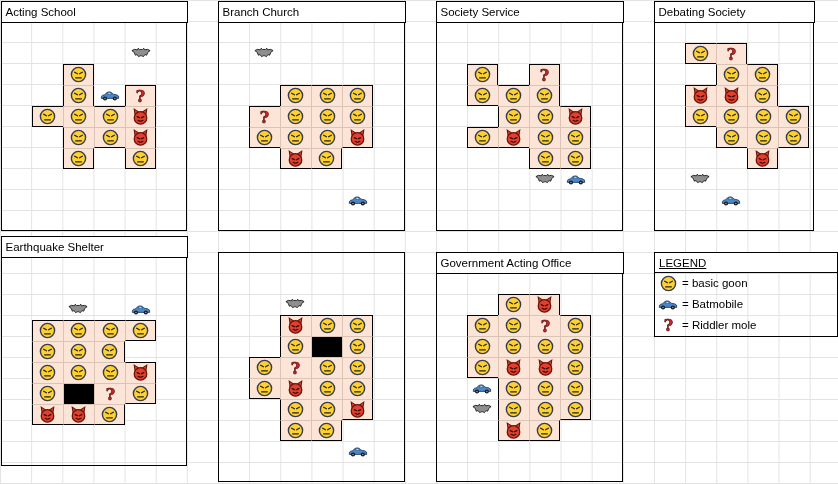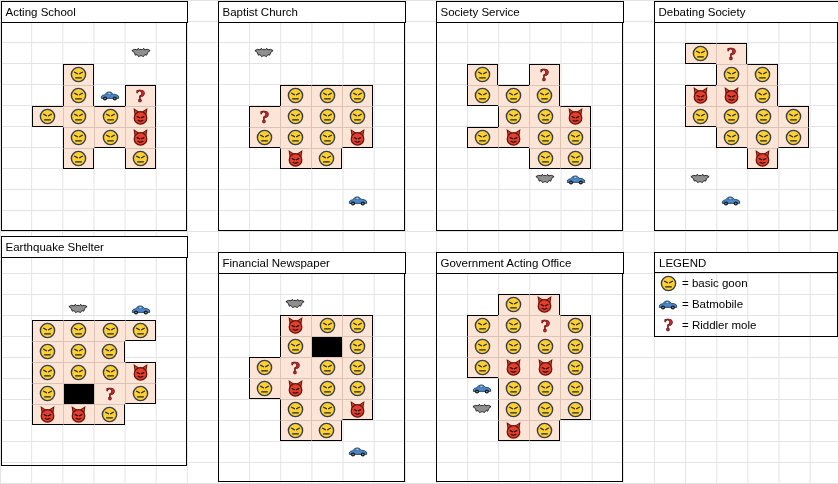--- a/index.html
+++ b/index.html
@@ -16,21 +16,21 @@
     position:absolute;left:-1.5px;top:-1.5px;right:-1.5px;height:22px;box-sizing:border-box;
     border:1.5px solid #000;background:#fff;display:flex;align-items:center;
     padding-left:4px;font-size:11.5px;color:#000;z-index:3;white-space:nowrap;
   }
   .cell{position:absolute;box-sizing:border-box;display:flex;align-items:center;justify-content:center;z-index:1;}
   .cell .occ{display:flex;align-items:center;justify-content:center;line-height:0;}
   .ficon{position:absolute;box-sizing:border-box;display:flex;align-items:center;justify-content:center;z-index:2;line-height:0;}
   .legend{position:absolute;left:654px;top:252px;width:184px;}
   .legend-title{
     height:21px;box-sizing:border-box;border:1.5px solid #000;background:#fff;
-    display:flex;align-items:center;padding-left:4px;font-size:11.5px;color:#000;
+    display:flex;align-items:center;padding-left:4px;font-size:11.5px;color:#000;text-decoration:underline;
   }
   .legend-box{box-sizing:border-box;border:1.5px solid #000;margin-top:-1.5px;}
   .lrow{height:21px;display:flex;align-items:center;padding-left:3px;}
   .licon{width:20px;display:flex;justify-content:center;line-height:0;}
   .llabel{font-size:11.5px;color:#000;margin-left:4px;white-space:nowrap;}
 </style>
 </head>
 <body>
 
 <div id="sheet">
@@ -183,21 +183,21 @@
           <path d="M1.3 8.9 L1.5 6.7 Q2.3 5.5 4.7 5.3 L6.7 3.1 Q8.7 1.9 11.1 2.7 L13.1 4.7 Q17.1 4.9 18.5 6.5 L18.7 8.9 Z" fill="#4a86c8" stroke="#14365c" stroke-width="0.8"></path>
           <path d="M7.2 4.9 L8.2 3.3 Q9.7 2.7 10.7 3.5 L11.7 4.9 Z" fill="#b8e4f7" stroke="#14365c" stroke-width="0.5"></path>
           <circle cx="5" cy="9" r="2.1" fill="#1a1a1a"></circle>
           <circle cx="14.8" cy="9" r="2.1" fill="#1a1a1a"></circle>
           <circle cx="5" cy="9" r="0.8" fill="#9a9a9a"></circle>
           <circle cx="14.8" cy="9" r="0.8" fill="#9a9a9a"></circle>
         </svg>
       </div>
     </div>
     <div class="panel" style="left: 218px; top: 1px; width: 187px; height: 230px;">
-      <div class="panel-title">Baptist Church</div>
+      <div class="panel-title">Branch Church</div>
       <div class="cell" style="left: 60.8px; top: 82.5px; width: 31.15px; height: 21px; background: rgb(252, 228, 214); border-left: 1.5px solid rgb(0, 0, 0); border-top: 1.5px solid rgb(0, 0, 0); border-right: none; border-bottom: none;">
         <span class="occ">
           <svg width="17" height="17" viewBox="0 0 16 16">
             <circle cx="8" cy="8" r="6.7" fill="#ffd02e" stroke="#343c50" stroke-width="1.3"></circle>
             <path d="M4.4 5.9 L7 7.3 M11.6 5.9 L9 7.3 M5.3 11.1 L10.7 11.1" stroke="#1d2430" stroke-width="1.25" fill="none" stroke-linecap="round"></path>
           </svg>
         </span>
       </div>
       <div class="cell" style="left: 91.95px; top: 82.5px; width: 31.15px; height: 21px; background: rgb(252, 228, 214); border-left: 1px solid rgb(217, 196, 181); border-top: 1.5px solid rgb(0, 0, 0); border-right: none; border-bottom: none;">
         <span class="occ">
@@ -444,21 +444,21 @@
         <svg width="20" height="13" viewBox="0 0 20 12">
           <path d="M1.3 8.9 L1.5 6.7 Q2.3 5.5 4.7 5.3 L6.7 3.1 Q8.7 1.9 11.1 2.7 L13.1 4.7 Q17.1 4.9 18.5 6.5 L18.7 8.9 Z" fill="#4a86c8" stroke="#14365c" stroke-width="0.8"></path>
           <path d="M7.2 4.9 L8.2 3.3 Q9.7 2.7 10.7 3.5 L11.7 4.9 Z" fill="#b8e4f7" stroke="#14365c" stroke-width="0.5"></path>
           <circle cx="5" cy="9" r="2.1" fill="#1a1a1a"></circle>
           <circle cx="14.8" cy="9" r="2.1" fill="#1a1a1a"></circle>
           <circle cx="5" cy="9" r="0.8" fill="#9a9a9a"></circle>
           <circle cx="14.8" cy="9" r="0.8" fill="#9a9a9a"></circle>
         </svg>
       </div>
     </div>
-    <div class="panel" style="left: 654px; top: 1px; width: 184px; height: 230px;">
+    <div class="panel" style="left: 654px; top: 1px; width: 160px; height: 230px;">
       <div class="panel-title">Debating Society</div>
       <div class="cell" style="left: 29.65px; top: 40.5px; width: 31.15px; height: 21px; background: rgb(252, 228, 214); border-left: 1.5px solid rgb(0, 0, 0); border-top: 1.5px solid rgb(0, 0, 0); border-right: none; border-bottom: 1.5px solid rgb(0, 0, 0);">
         <span class="occ">
           <svg width="17" height="17" viewBox="0 0 16 16">
             <circle cx="8" cy="8" r="6.7" fill="#ffd02e" stroke="#343c50" stroke-width="1.3"></circle>
             <path d="M4.4 5.9 L7 7.3 M11.6 5.9 L9 7.3 M5.3 11.1 L10.7 11.1" stroke="#1d2430" stroke-width="1.25" fill="none" stroke-linecap="round"></path>
           </svg>
         </span>
       </div>
       <div class="cell" style="left: 60.8px; top: 40.5px; width: 31.15px; height: 21px; background: rgb(252, 228, 214); border-left: 1px solid rgb(217, 196, 181); border-top: 1.5px solid rgb(0, 0, 0); border-right: 1.5px solid rgb(0, 0, 0); border-bottom: none;">
@@ -754,21 +754,20 @@
           <path d="M1.3 8.9 L1.5 6.7 Q2.3 5.5 4.7 5.3 L6.7 3.1 Q8.7 1.9 11.1 2.7 L13.1 4.7 Q17.1 4.9 18.5 6.5 L18.7 8.9 Z" fill="#4a86c8" stroke="#14365c" stroke-width="0.8"></path>
           <path d="M7.2 4.9 L8.2 3.3 Q9.7 2.7 10.7 3.5 L11.7 4.9 Z" fill="#b8e4f7" stroke="#14365c" stroke-width="0.5"></path>
           <circle cx="5" cy="9" r="2.1" fill="#1a1a1a"></circle>
           <circle cx="14.8" cy="9" r="2.1" fill="#1a1a1a"></circle>
           <circle cx="5" cy="9" r="0.8" fill="#9a9a9a"></circle>
           <circle cx="14.8" cy="9" r="0.8" fill="#9a9a9a"></circle>
         </svg>
       </div>
     </div>
     <div class="panel" style="left: 218px; top: 252px; width: 187px; height: 230px;">
-      <div class="panel-title">Financial Newspaper</div>
       <div class="cell" style="left: 60.8px; top: 61.5px; width: 31.15px; height: 21px; background: rgb(252, 228, 214); border-left: 1.5px solid rgb(0, 0, 0); border-top: 1.5px solid rgb(0, 0, 0); border-right: none; border-bottom: none;">
         <span class="occ">
           <svg width="17" height="17" viewBox="0 0 16 16">
             <polygon points="2.1,1.1 7.0,4.3 3.0,7.2" fill="#e2402e" stroke="#6d1209" stroke-width="1"></polygon>
             <polygon points="13.9,1.1 9.0,4.3 13.0,7.2" fill="#e2402e" stroke="#6d1209" stroke-width="1"></polygon>
             <circle cx="8" cy="9.3" r="5.9" fill="#e2402e" stroke="#6d1209" stroke-width="1.2"></circle>
             <path d="M4.9 8.1 L7.2 9.2 M11.1 8.1 L8.8 9.2" stroke="#2a0500" stroke-width="1.2" stroke-linecap="round"></path>
             <path d="M5.7 11.6 Q8 13.3 10.3 11.6" stroke="#2a0500" stroke-width="1.1" fill="none" stroke-linecap="round"></path>
           </svg>
         </span>

